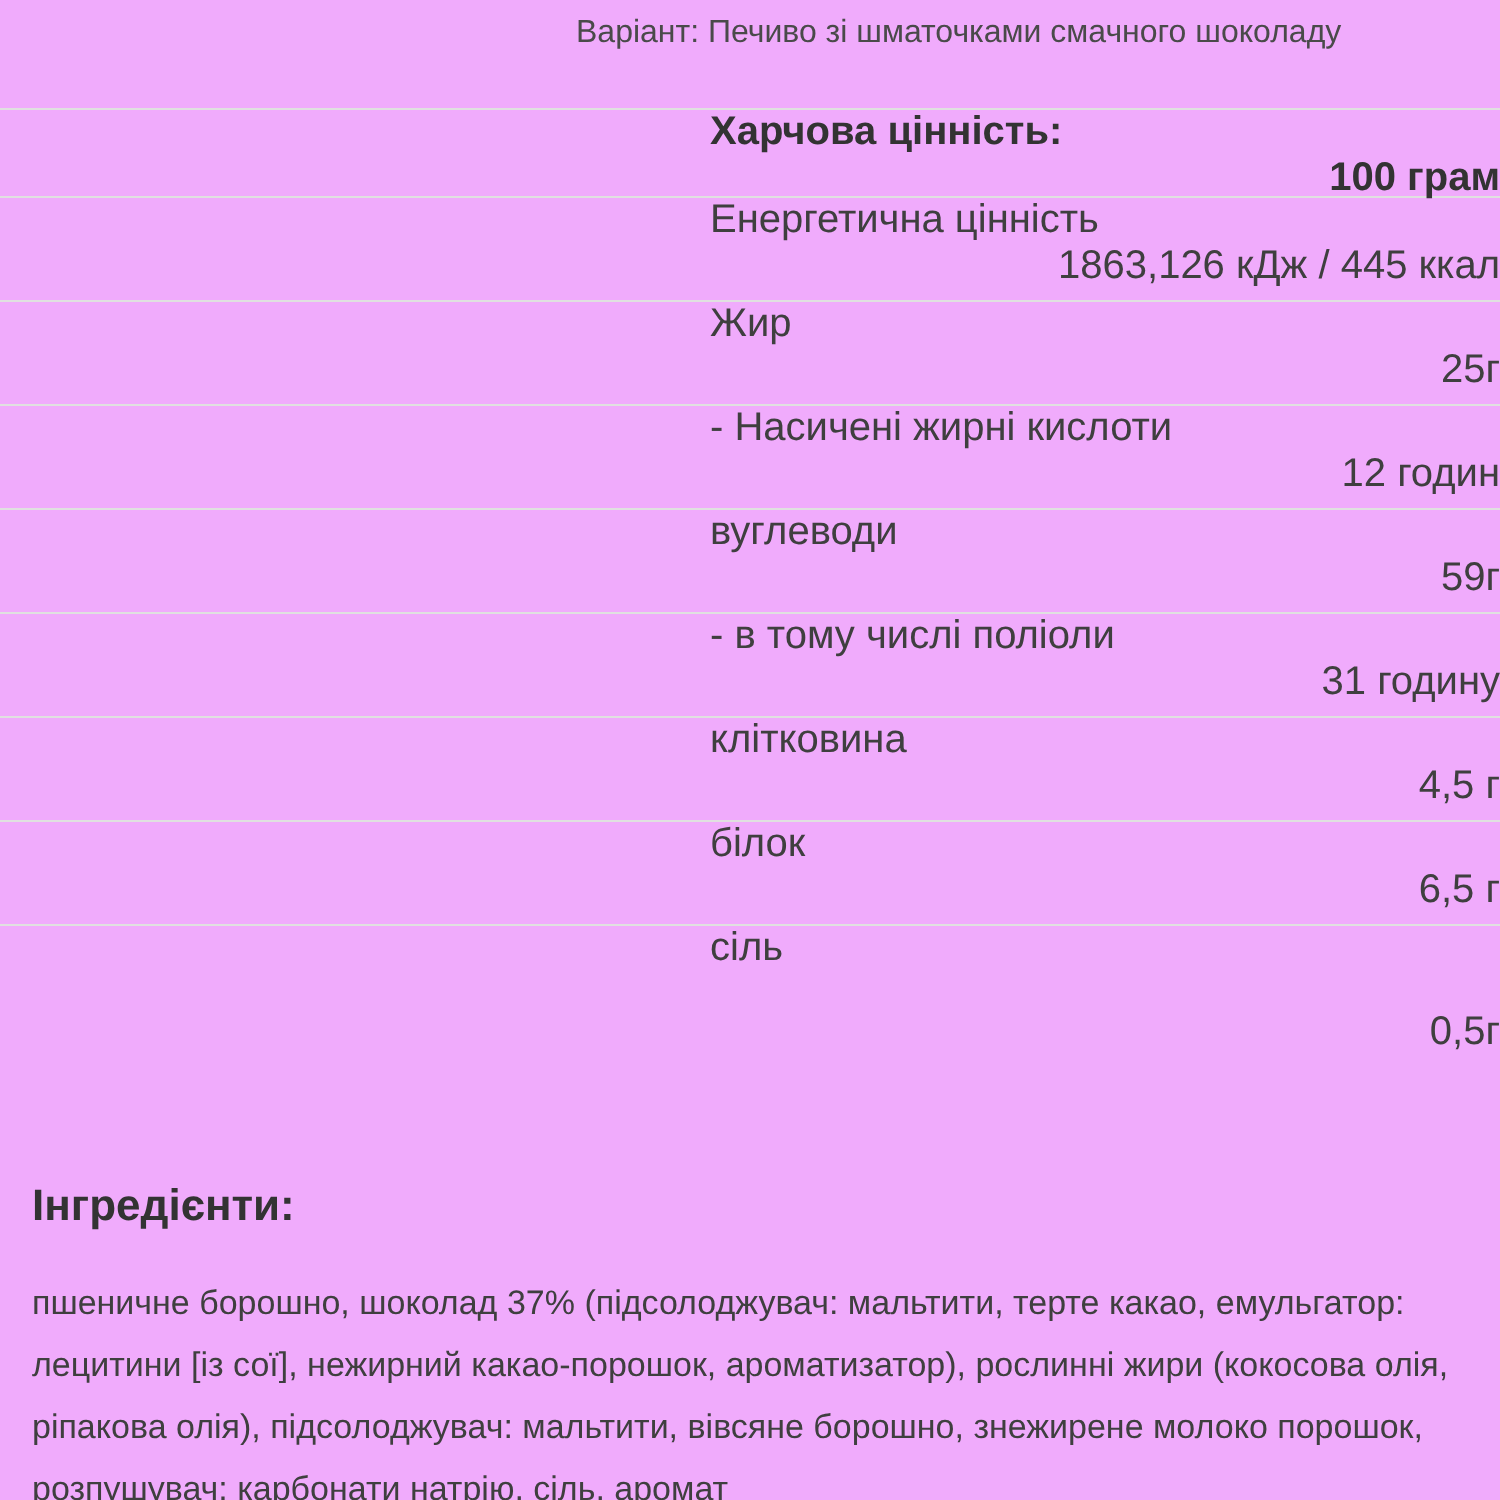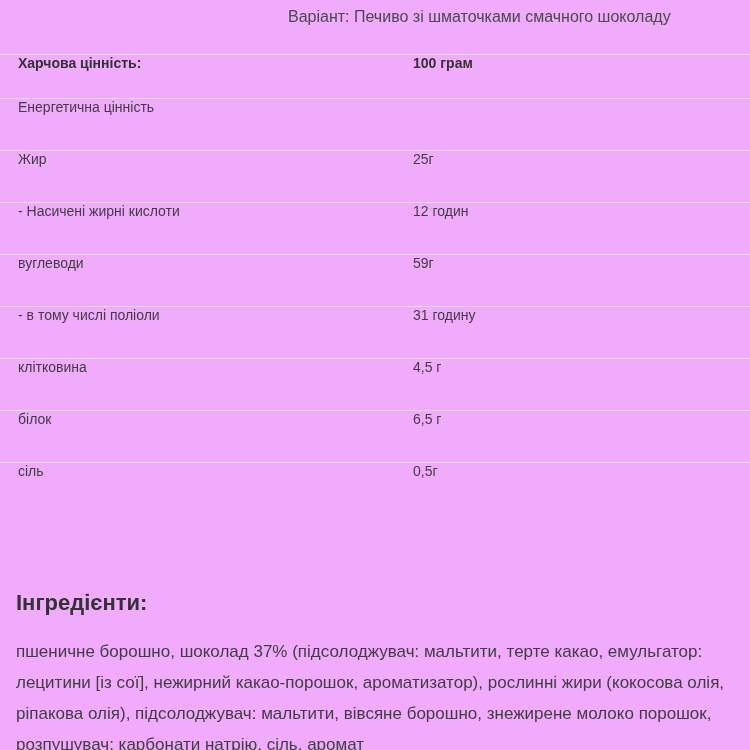--- a/index.html
+++ b/index.html
@@ -25,45 +25,47 @@
   }
   .nutrition-table {
     position: absolute;
     top: 54px;
     left: 0;
     width: 750px;
     border-top: 1px solid #e0e0e0;
   }
   .nrow {
     display: flex;
-    align-items: flex-start;
+    align-items: flex-end;
     height: 51px;
     border-bottom: 1px solid #e0e0e0;
-    font-size: 14px;
+    font-size: 20px;
     color: #3f3f3f;
+    flex-direction: column;
   }
   .header-row {
     height: 43px;
     font-weight: 700;
     color: #333333;
   }
   .cell {
     box-sizing: border-box;
   }
   .cell.name {
     width: 413px;
     padding-left: 18px;
   }
   .nrow.indent .cell.name {
   }
   .cell.value {
     flex: 1;
   }
   #table-body .nrow:last-child {
     border-bottom: none;
+    gap: 19px;
   }
   .ingredients {
     position: absolute;
     left: 16px;
     top: 590px;
     width: 722px;
   }
   .ingredients-title {
     font-size: 22px;
     font-weight: 700;
@@ -88,20 +90,21 @@
   </div>
 
   <div class="nutrition-table">
     <div class="nrow header-row">
       <div class="cell name">Харчова цінність:</div>
       <div class="cell value">100 грам</div>
     </div>
     <div id="table-body">
         <div class="nrow">
           <div class="cell name">Енергетична цінність</div>
+          <div class="cell value">1863,126 кДж / 445 ккал</div>
         </div>
         <div class="nrow">
           <div class="cell name">Жир</div>
           <div class="cell value">25г</div>
         </div>
         <div class="nrow indent">
           <div class="cell name">- Насичені жирні кислоти</div>
           <div class="cell value">12 годин</div>
         </div>
         <div class="nrow">

